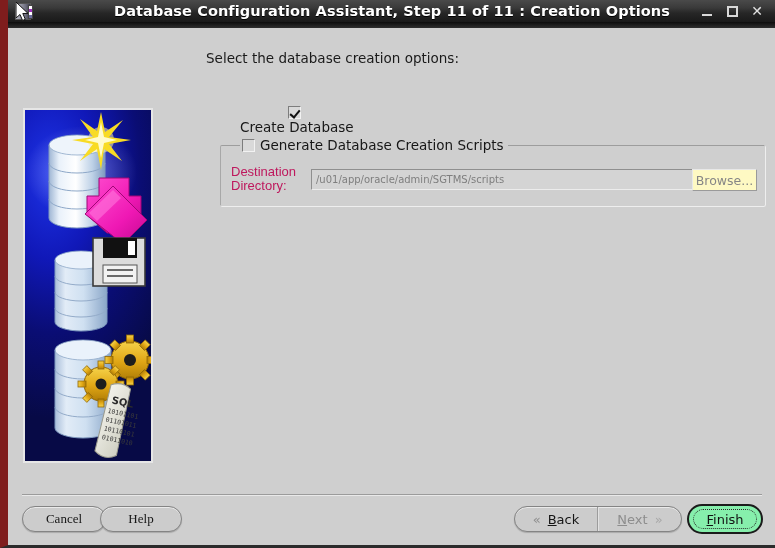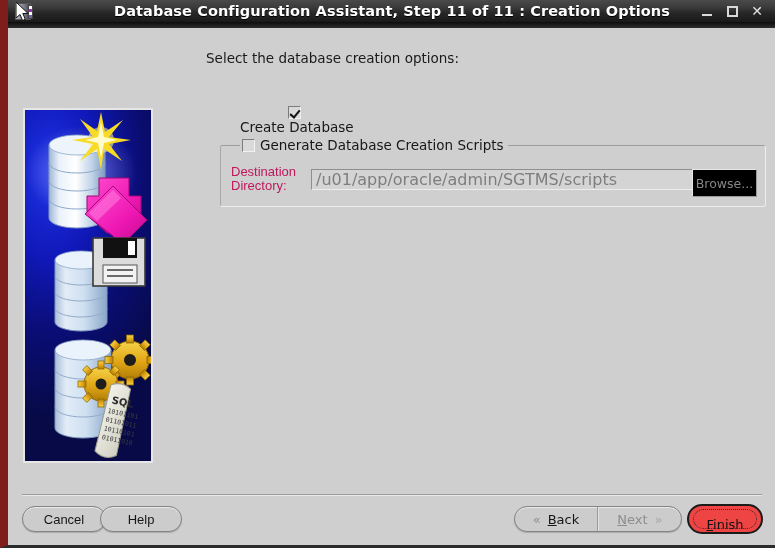--- a/index.html
+++ b/index.html
@@ -175,30 +175,30 @@
     background: #d4d4d4;
     border-top: 1px solid #8f8f8f;
     border-left: 1px solid #8f8f8f;
     border-right: 1px solid #ececec;
     border-bottom: 1px solid #ececec;
     box-sizing: border-box;
     display: flex;
     align-items: center;
     padding-left: 4px;
     color: #7e7e7e;
-    font-size: 16px;
+    font-size: 10px;
     font-family: "DejaVu Sans", sans-serif;
     overflow: hidden;
     white-space: nowrap;
   }
   #browse-btn {
     position: absolute;
     left: 684px; top: 141px;
-    width: 65px; height: 28px;
-    background: #000000;
+    width: 65px; height: 22px;
+    background: #fef9c3;
     border: 1px solid #9a9a9a;
     border-top-color: #e8e8e8;
     border-left-color: #e8e8e8;
     box-sizing: border-box;
     display: flex; align-items: center; justify-content: center;
     color: #868686;
     font-size: 12.5px;
     font-family: "DejaVu Sans", sans-serif;
   }
 
@@ -227,21 +227,21 @@
     position: absolute;
     height: 26px;
     border-radius: 13px;
     background: #cccccc;
     border: 1px solid #848484;
     box-shadow: inset 0 1px 0 #eaeaea, 0 1px 1px rgba(0,0,0,.18);
     box-sizing: border-box;
     display: flex; align-items: center; justify-content: center;
     font-size: 13px;
     color: #161616;
-    font-family: Liberation Sans, sans-serif;
+    font-family: Liberation Serif, serif;
   }
   #cancel-btn { left: 14px; top: 478px; width: 84px; }
   #help-btn { left: 92px; top: 478px; width: 82px; }
 
   #navgroup {
     position: absolute;
     left: 506px; top: 478px;
     width: 168px; height: 26px;
     border-radius: 13px;
     background: #cccccc;
@@ -263,24 +263,24 @@
   .chev { font-size: 13px; line-height: 1; font-family: "DejaVu Sans", sans-serif; }
   #nav-back .chev { color: #8e8e8e; }
   #nav-next .chev { color: #a8a8a8; }
   .mn { text-decoration: underline; }
 
   #finish-btn {
     position: absolute;
     left: 679px; top: 476px;
     width: 76px; height: 30px;
     border-radius: 15px;
-    background: #ef4444;
+    background: #86efac;
     border: 2px solid #1b1b1b;
     box-sizing: border-box;
-    display: flex; align-items: flex-end; justify-content: center;
+    display: flex; align-items: center; justify-content: center;
     font-size: 13px;
     color: #121212;
     font-family: "DejaVu Sans", sans-serif;
   }
   #finish-focus {
     position: absolute;
     left: 4px; top: 3px; right: 4px; bottom: 3px;
     border: 1px dotted #2a2a2a;
     border-radius: 11px;
     pointer-events: none;

